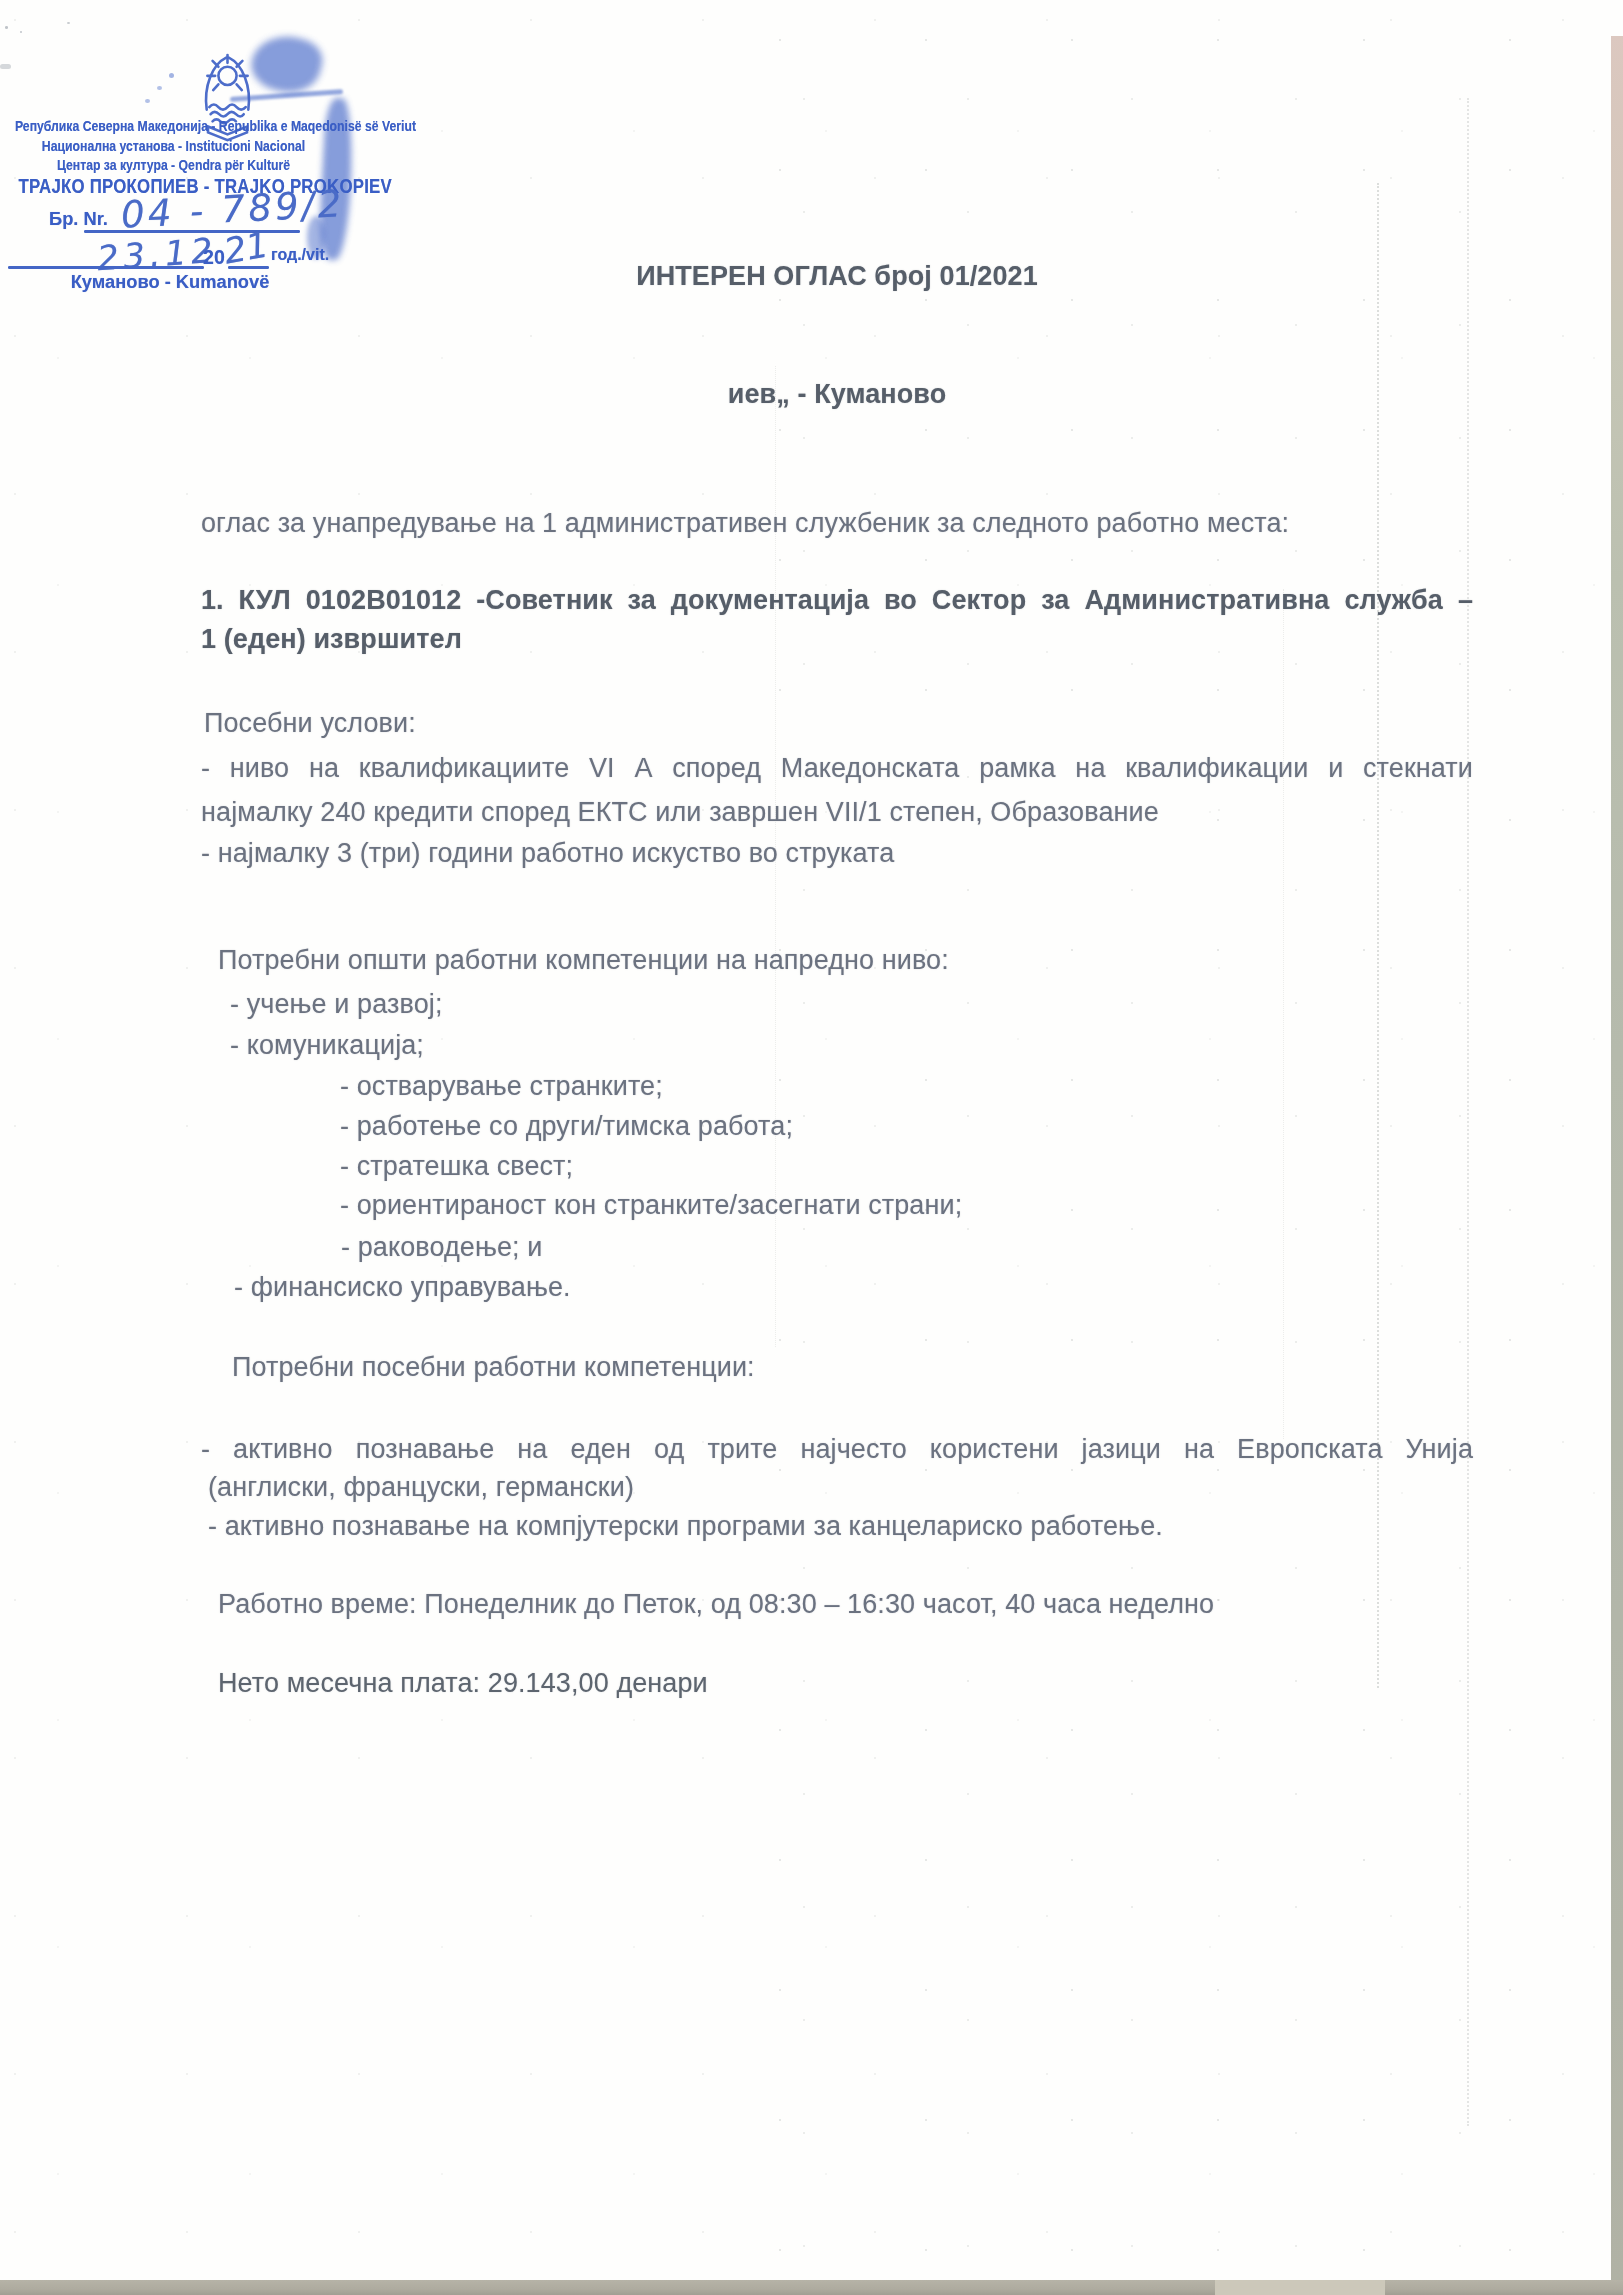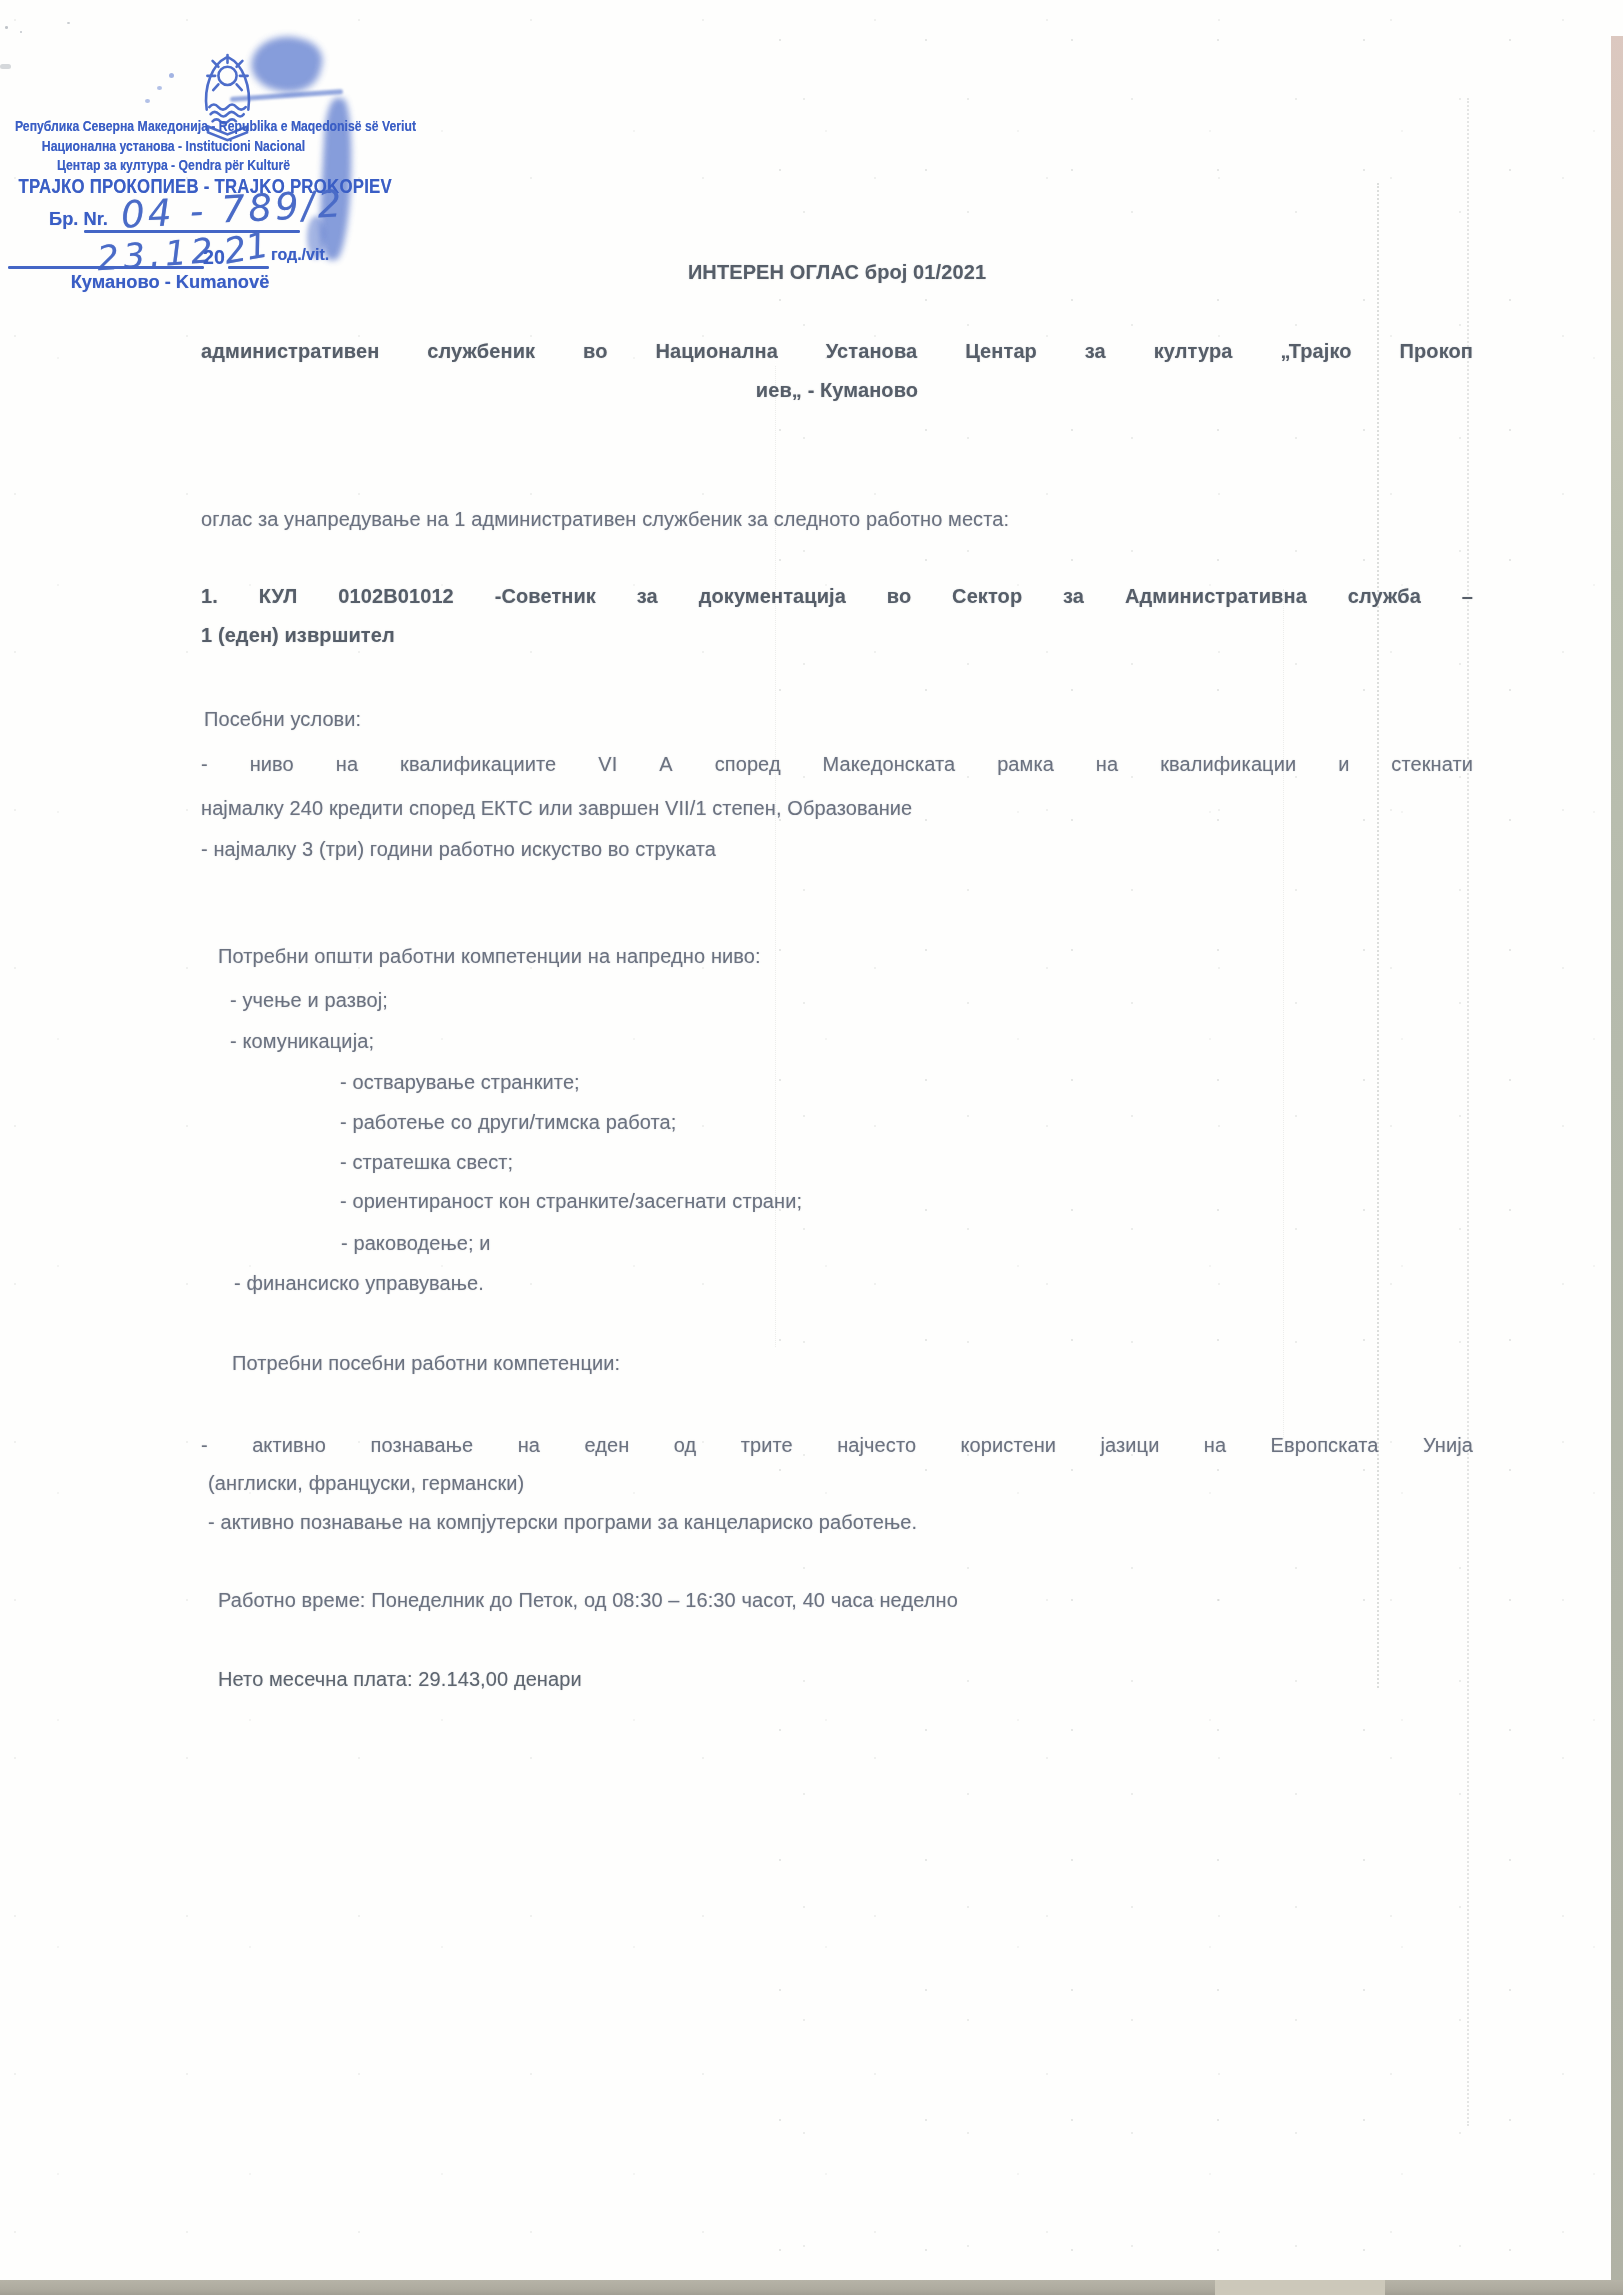--- a/index.html
+++ b/index.html
@@ -44,21 +44,21 @@
         text-align:center; text-shadow:0 0 0.7px rgba(58,94,197,.55); }
   .sx85 { transform:scale(.85,1); transform-origin:center; }
   .sx80 { transform:scale(.80,1); transform-origin:center; }
   .uline { position:absolute; height:2.6px; background:#4466c6; border-radius:1.3px; }
   .hand { position:absolute; font-style:italic; font-weight:400; color:#4a6bc7;
           font-family:"DejaVu Sans",sans-serif; white-space:nowrap;
           text-shadow:0 0 0.7px rgba(74,107,199,.5); }
   .smudge { position:absolute; background:rgba(62,97,197,.78); pointer-events:none; }
   .speck { position:absolute; border-radius:50%; background:#8a929c; pointer-events:none; }
   
-  .dl { position:absolute; font-size:20px; line-height:1.25; color:#6b7280;
+  .dl { position:absolute; font-size:27px; line-height:1.25; color:#6b7280;
         letter-spacing:0.1px; white-space:nowrap;
         text-shadow:0 0 1.3px rgba(107,114,128,.38); }
   .bold { font-weight:bold; color:#565e69; text-shadow:0 0 1.3px rgba(86,94,105,.35); }
   .jl { width:1272px; white-space:normal; text-align:justify; text-align-last:justify; }
   .center { width:1272px; text-align:center; white-space:normal; }
 </style>
 </head>
 <body>
 
 <div class="page">
@@ -118,21 +118,20 @@
     <div class="st" style="left:203px;top:246px;font-size:19.6px">20</div>
     <div class="hand" style="left:224px;top:228px;font-size:35px;transform:rotate(-10deg)">21</div>
     <div class="uline" style="left:228px;top:266px;width:41px"></div>
     <div class="st" style="left:271px;top:246px;font-size:16px">год./vit.</div>
     <div class="uline" style="left:7.9px;top:266px;width:196px"></div>
 
     <div class="st" style="left:39px;top:271px;width:262px;font-size:18.3px">Куманово - Kumanovë</div>
   </div>
 
   <div class="dl bold center" style="left:201px;top:260px">ИНТЕРЕН ОГЛАС број 01/2021</div>
-  <div class="dl bold jl" style="left:201px;top:339px">административен службеник во Национална Установа Центар за култура „Трајко Прокоп</div>
   <div class="dl bold center" style="left:201px;top:378px">иев„ - Куманово</div>
 
   <div class="dl" style="left:201px;top:507px">оглас за унапредување на 1 административен службеник за следното работно места:</div>
 
   <div class="dl bold jl" style="left:201px;top:584px">1. КУЛ 0102B01012 -Советник за документација во Сектор за Административна служба –</div>
   <div class="dl bold" style="left:201px;top:623px">1 (еден) извршител</div>
 
   <div class="dl" style="left:204px;top:707px">Посебни услови:</div>
   <div class="dl jl" style="left:201px;top:752px">- ниво на квалификациите VI А според Македонската рамка на квалификации и стекнати</div>
   <div class="dl" style="left:201px;top:796px">најмалку 240 кредити според ЕКТС или завршен VII/1 степен, Образование</div>

